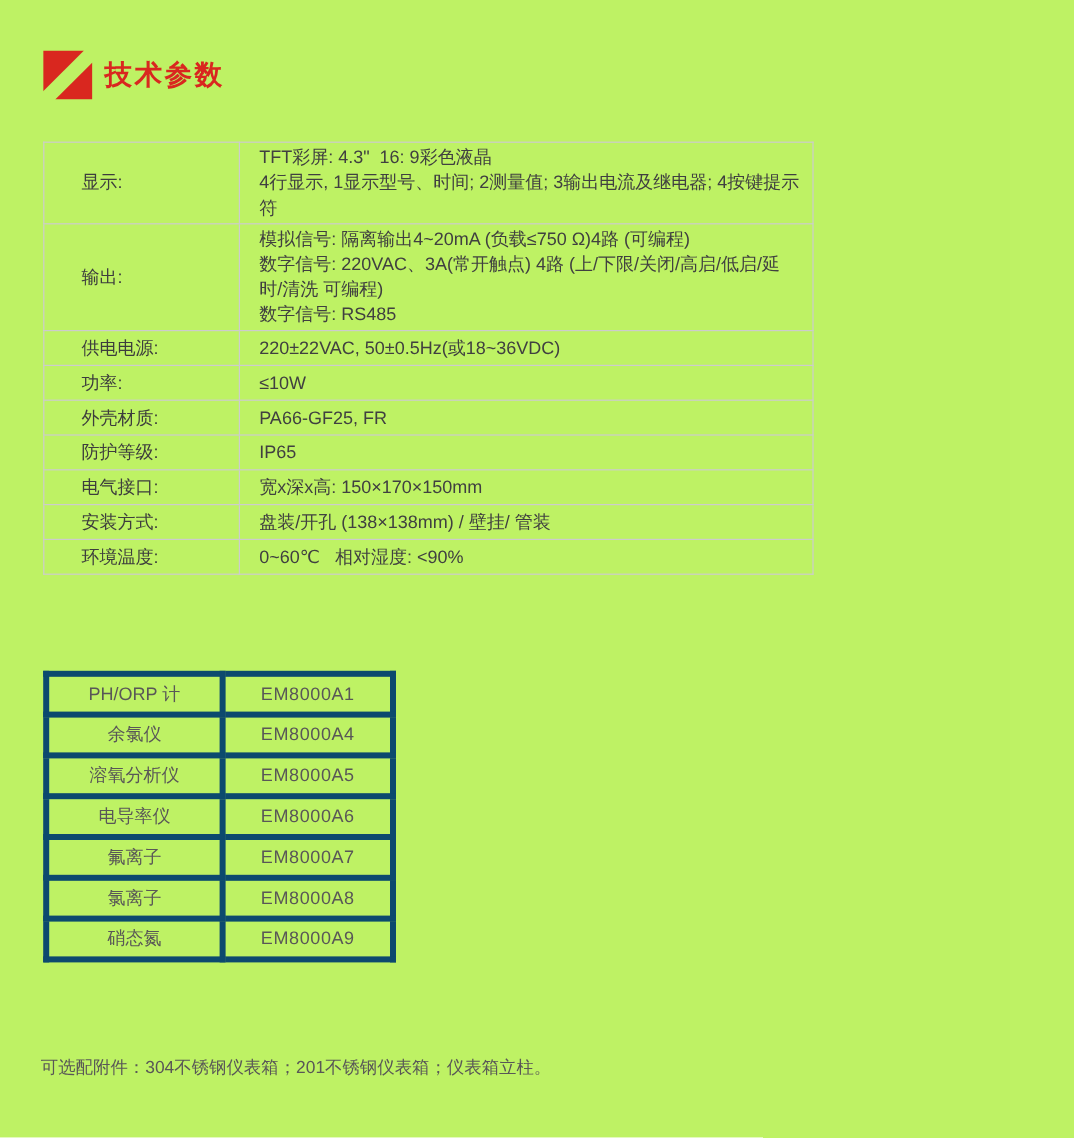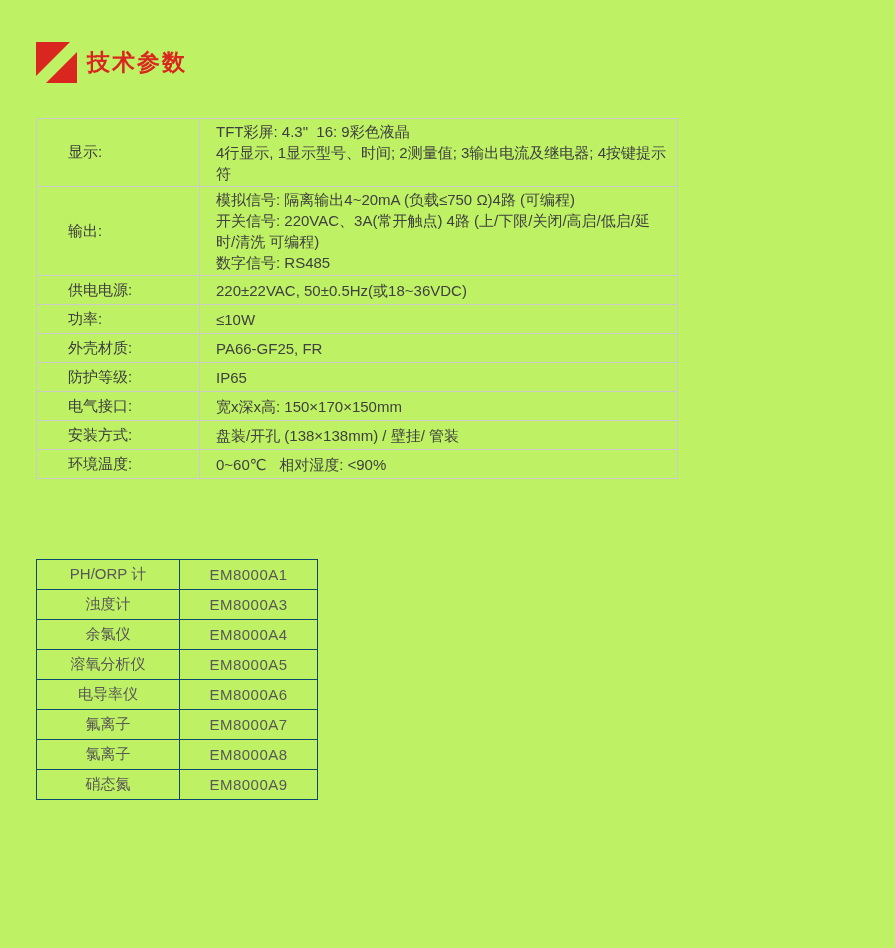--- a/index.html
+++ b/index.html
@@ -52,21 +52,21 @@
   .spec-table tr.lines-1 td{height:24px;}
   .spec-table tr.lines-2 td{height:46px;}
   .spec-table tr.lines-3 td{height:63px;}
   
   .model-table{
     position:absolute;left:36px;top:559px;
     border-collapse:collapse;
     table-layout:fixed;
   }
   .model-table td{
-    border:1px solid #0c4a6e;
+    border:5px solid #0c4a6e;
     height:27px;
     text-align:center;
     vertical-align:middle;
     font-size:15px;
     color:#595757;
   }
   .model-table td.mname{width:140px;}
   .model-table td.mcode{width:135px;letter-spacing:0.5px;}
   
   .footer-note{
@@ -95,21 +95,21 @@
           <td class="label">显示:</td>
           <td class="value">
             <div class="vline">TFT彩屏: 4.3"  16: 9彩色液晶</div>
             <div class="vline">4行显示, 1显示型号、时间; 2测量值; 3输出电流及继电器; 4按键提示符</div>
           </td>
         </tr>
         <tr class="lines-3">
           <td class="label">输出:</td>
           <td class="value">
             <div class="vline">模拟信号: 隔离输出4~20mA (负载≤750 Ω)4路 (可编程)</div>
-            <div class="vline">开关信号: 220VAC、3A(常开触点) 4路 (上/下限/关闭/高启/低启/延时/清洗 可编程)</div>
+            <div class="vline">数字信号: 220VAC、3A(常开触点) 4路 (上/下限/关闭/高启/低启/延时/清洗 可编程)</div>
             <div class="vline">数字信号: RS485</div>
           </td>
         </tr>
         <tr class="lines-1">
           <td class="label">供电电源:</td>
           <td class="value">
             <div class="vline">220±22VAC, 50±0.5Hz(或18~36VDC)</div>
           </td>
         </tr>
         <tr class="lines-1">
@@ -151,24 +151,20 @@
       </tbody>
   </table>
 
   <table class="model-table">
     <tbody id="model-body">
         <tr>
           <td class="mname">PH/ORP 计</td>
           <td class="mcode">EM8000A1</td>
         </tr>
         <tr>
-          <td class="mname">浊度计</td>
-          <td class="mcode">EM8000A3</td>
-        </tr>
-        <tr>
           <td class="mname">余氯仪</td>
           <td class="mcode">EM8000A4</td>
         </tr>
         <tr>
           <td class="mname">溶氧分析仪</td>
           <td class="mcode">EM8000A5</td>
         </tr>
         <tr>
           <td class="mname">电导率仪</td>
           <td class="mcode">EM8000A6</td>
@@ -181,14 +177,15 @@
           <td class="mname">氯离子</td>
           <td class="mcode">EM8000A8</td>
         </tr>
         <tr>
           <td class="mname">硝态氮</td>
           <td class="mcode">EM8000A9</td>
         </tr>
       </tbody>
   </table>
 
+  <p class="footer-note">可选配附件：304不锈钢仪表箱；201不锈钢仪表箱；仪表箱立柱。</p>
 
 </div>
 
 </body></html>

